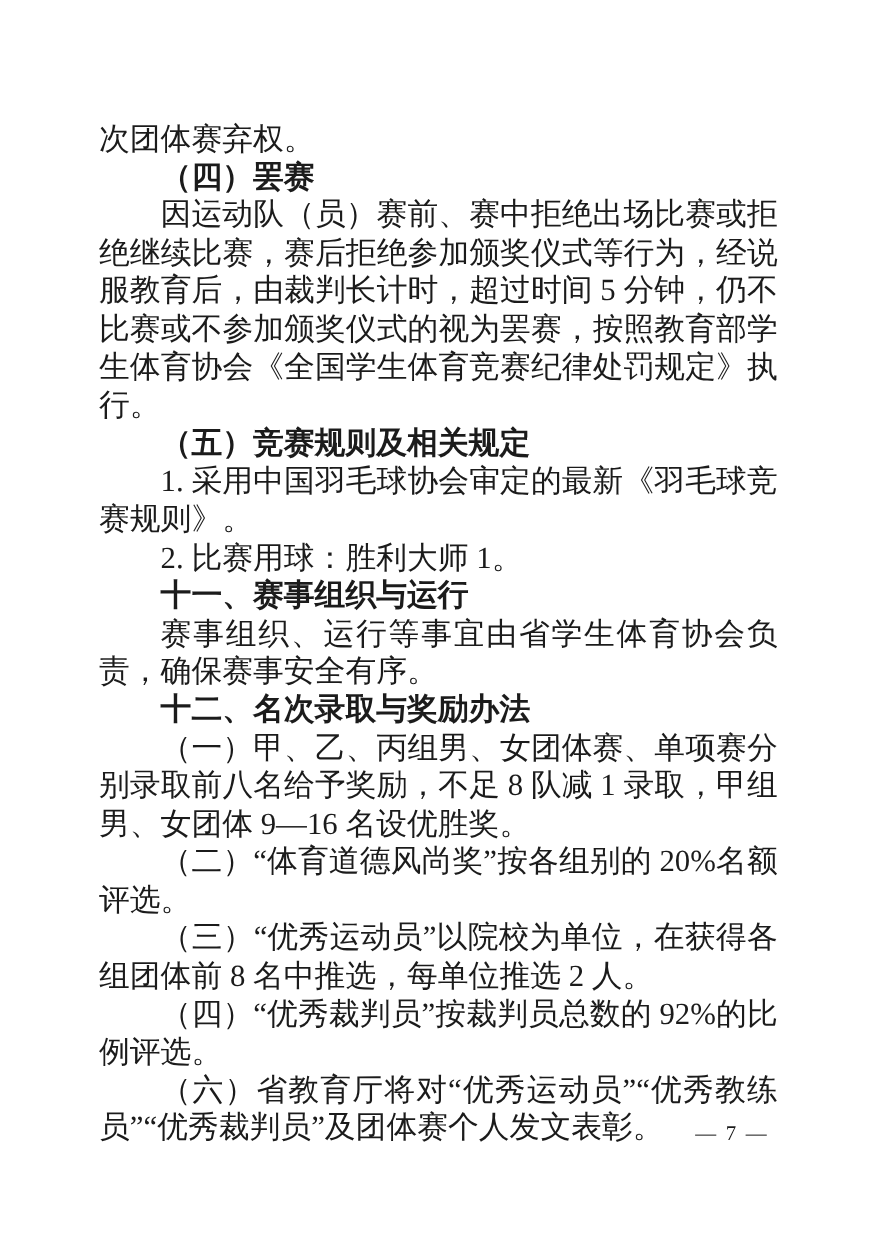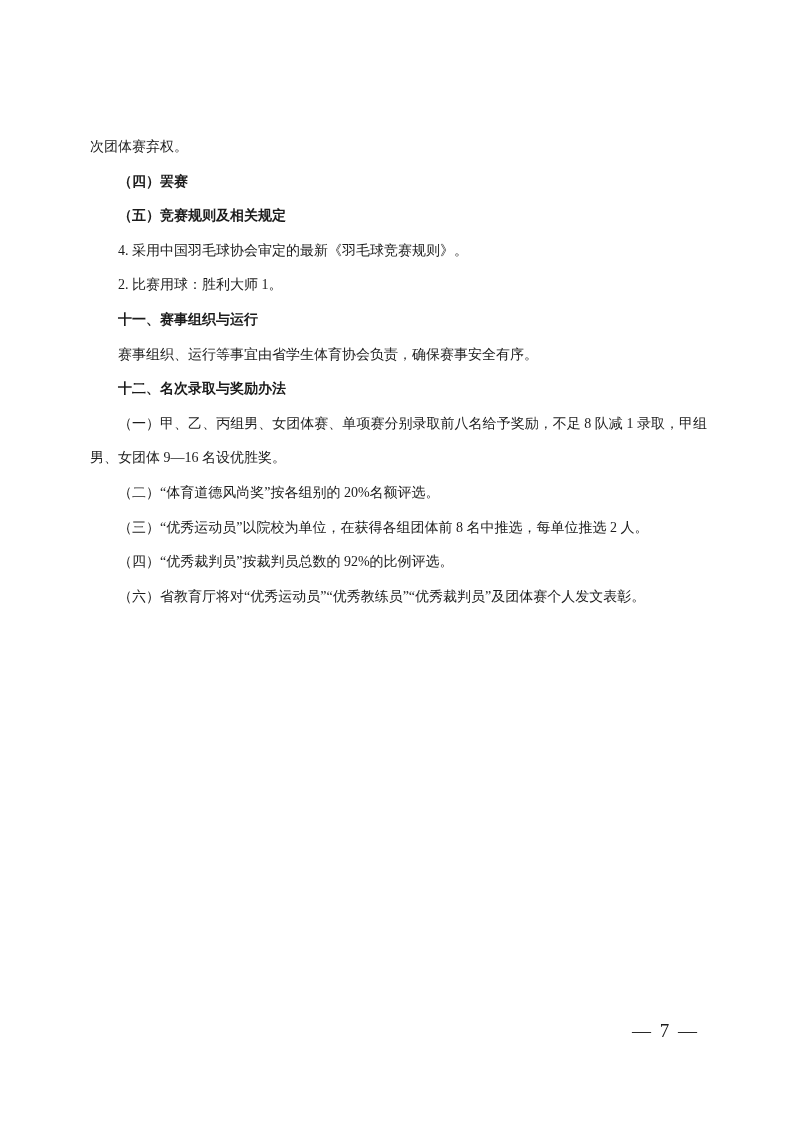--- a/index.html
+++ b/index.html
@@ -13,25 +13,24 @@
     width: 794px;
     height: 1123px;
     background: #ffffff;
     overflow: hidden;
   }
   .text-block {
     position: absolute;
     left: 90px;
     top: 110px;
     width: 617px;
-    font-size: 14px;
+    font-size: 28px;
     line-height: 34.6px;
     color: #1b1b1b;
     text-align: justify;
-    margin-top: 20px;
   }
   .text-block p {
     text-indent: 2em;
     margin: 0;
   }
   .text-block p.no-indent {
     text-indent: 0;
   }
   .sub-heading {
     font-weight: bold;
@@ -52,22 +51,23 @@
     font-family: "Liberation Serif", "DejaVu Serif", serif;
   }
 </style>
 </head>
 <body>
 
 <div class="page">
   <div class="text-block">
     <p class="no-indent">次团体赛弃权。</p>
     <p class="sub-heading">（四）罢赛</p>
+    <p>因运动队（员）赛前、赛中拒绝出场比赛或拒绝继续比赛，赛后拒绝参加颁奖仪式等行为，经说服教育后，由裁判长计时，超过时间 5 分钟，仍不比赛或不参加颁奖仪式的视为罢赛，按照教育部学生体育协会《全国学生体育竞赛纪律处罚规定》执行。</p>
     <p class="sub-heading">（五）竞赛规则及相关规定</p>
-    <p>4. 采用中国羽毛球协会审定的最新《羽毛球竞赛规则》。</p>
+    <p>1. 采用中国羽毛球协会审定的最新《羽毛球竞赛规则》。</p>
     <p>2. 比赛用球：胜利大师 1。</p>
     <p class="main-heading">十一、赛事组织与运行</p>
     <p>赛事组织、运行等事宜由省学生体育协会负责，确保赛事安全有序。</p>
     <p class="main-heading">十二、名次录取与奖励办法</p>
     <p>（一）甲、乙、丙组男、女团体赛、单项赛分别录取前八名给予奖励，不足 8 队减 1 录取，甲组男、女团体 9—16 名设优胜奖。</p>
     <p>（二）“体育道德风尚奖”按各组别的 20%名额评选。</p>
     <p>（三）“优秀运动员”以院校为单位，在获得各组团体前 8 名中推选，每单位推选 2 人。</p>
     <p>（四）“优秀裁判员”按裁判员总数的 92%的比例评选。</p>
     <p>（六）省教育厅将对“优秀运动员”“优秀教练员”“优秀裁判员”及团体赛个人发文表彰。</p>
   </div>

